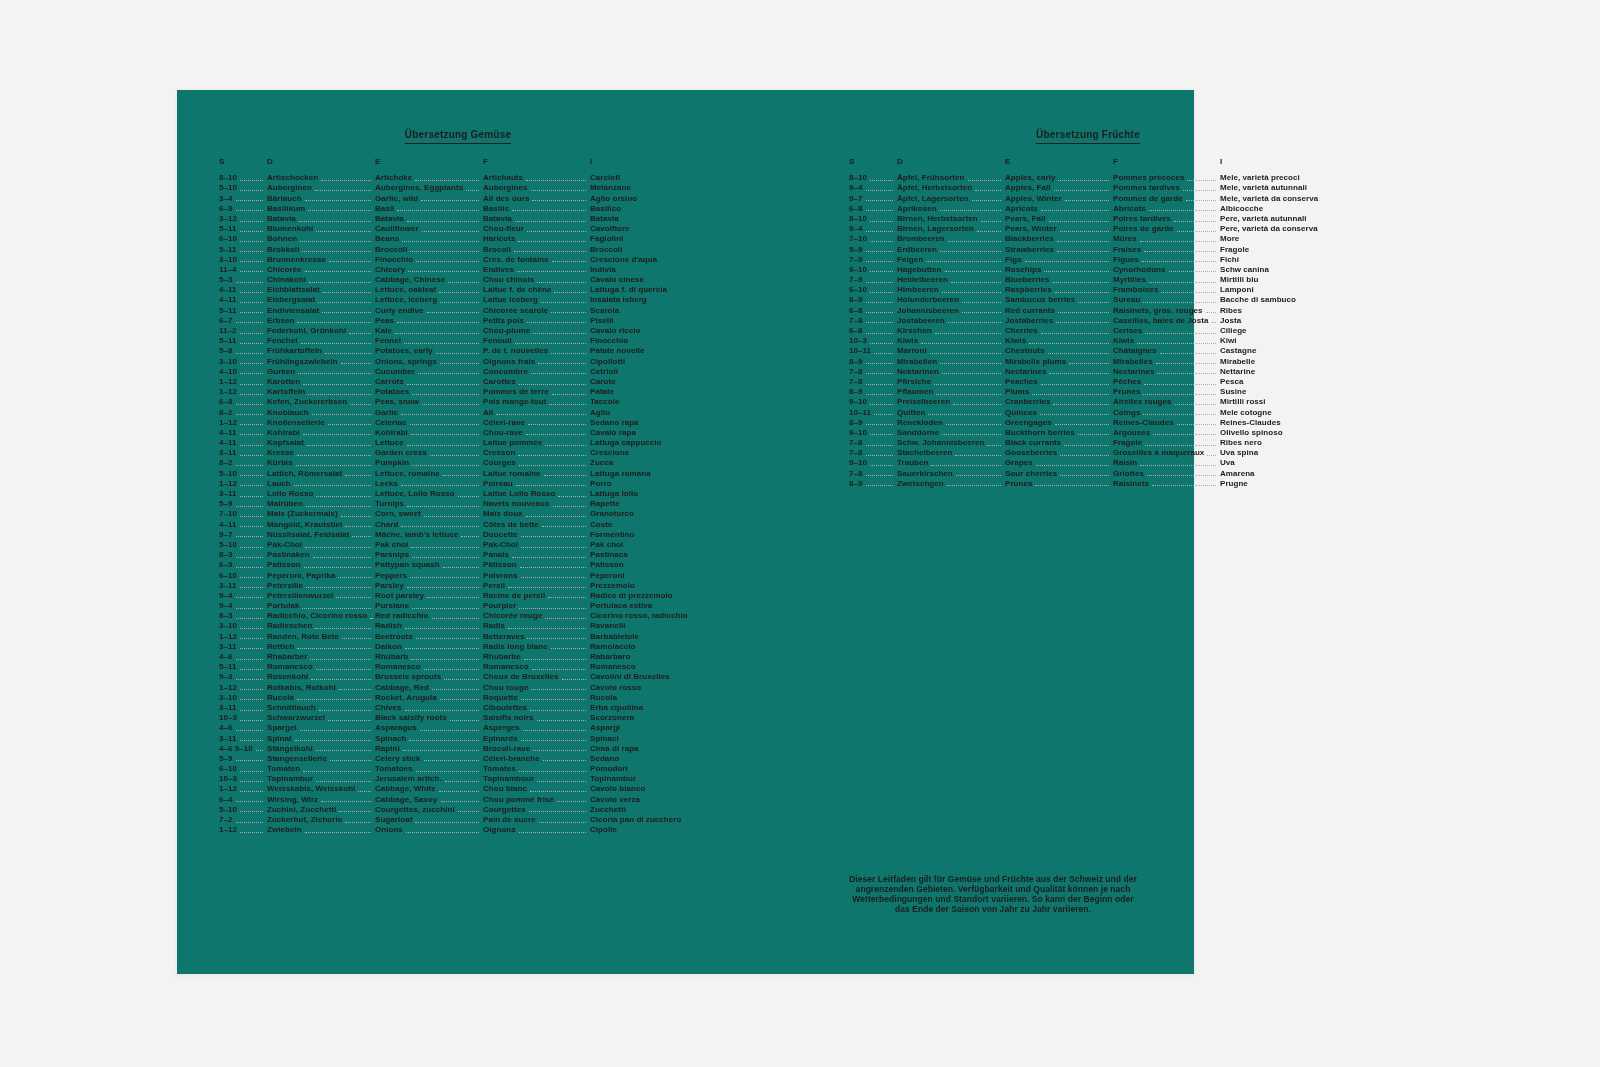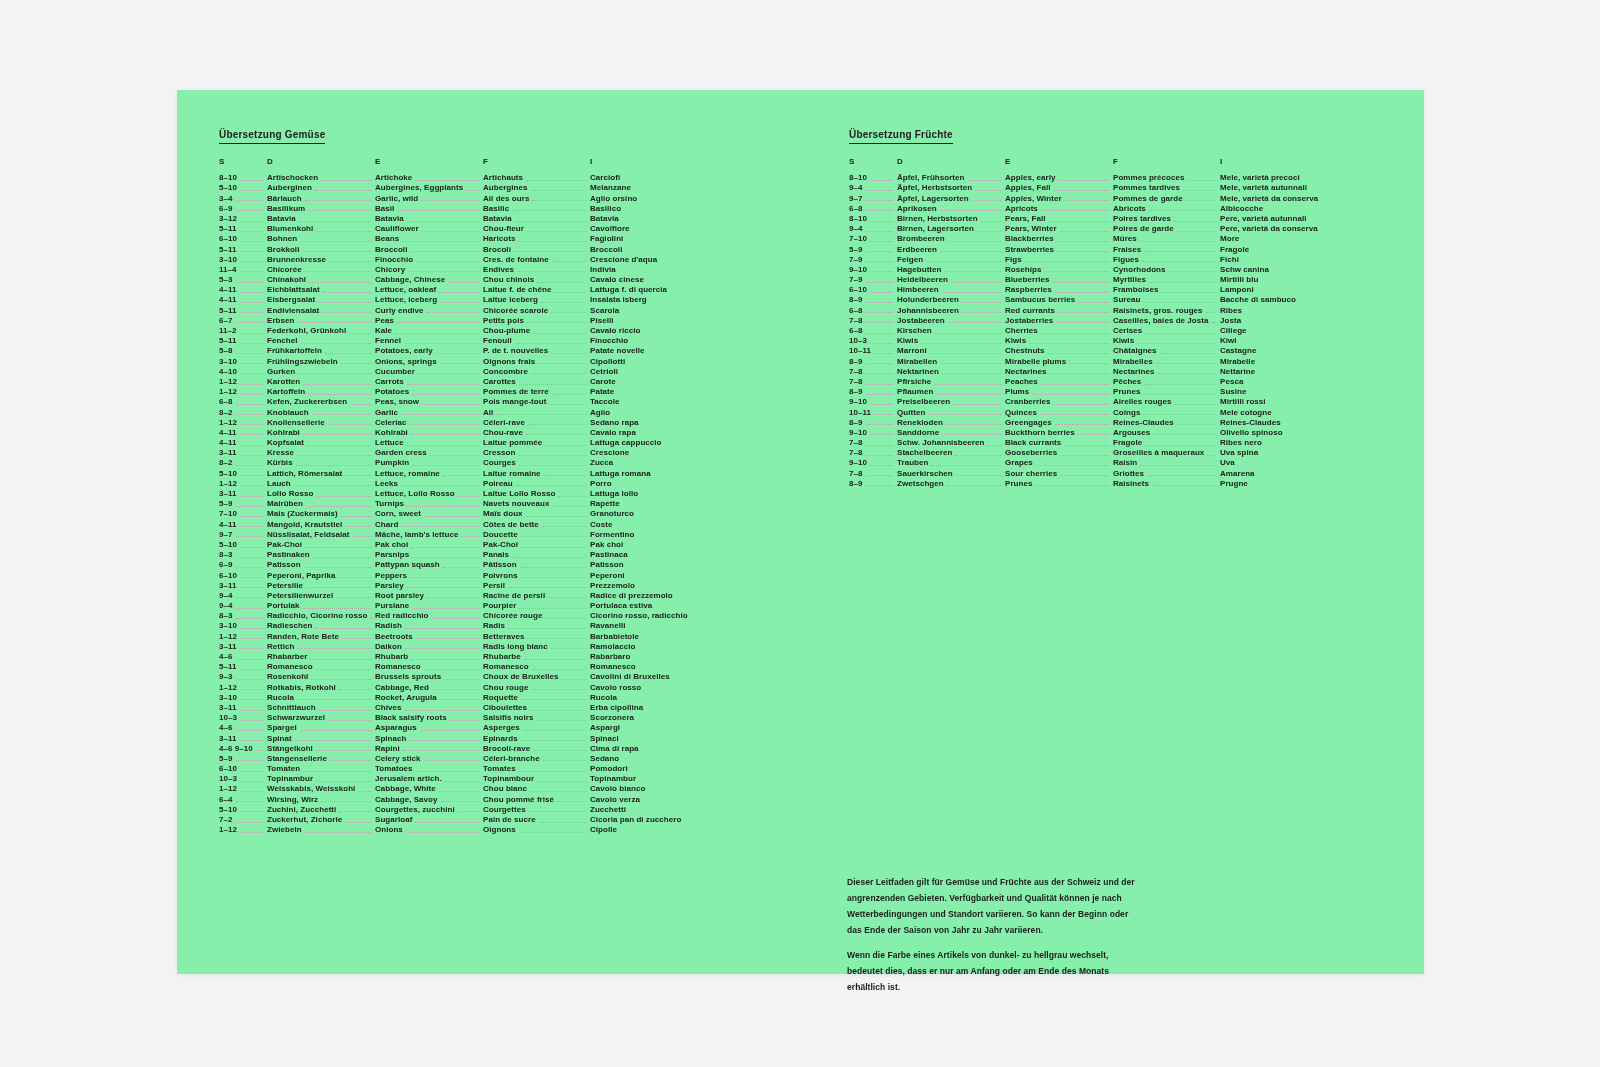--- a/index.html
+++ b/index.html
@@ -3,22 +3,22 @@
 <meta charset="utf-8">
 <style>
   html,body { margin:0; padding:0; }
   body {
     width:1600px; height:1067px; position:relative;
     background:#f3f3f4;
     font-family:"Liberation Sans", sans-serif;
     -webkit-font-smoothing:antialiased;
   }
   .page {
-    position:absolute; left:177px; top:90px; width:1247px; height:884px;
-    background:#86efac; box-shadow:0 1px 4px rgba(0,0,0,0.07);
+    position:absolute; left:177px; top:90px; width:1017px; height:884px;
+    background:#0f766e; box-shadow:0 1px 4px rgba(0,0,0,0.07);text-align:center;
   }
   .table-block { position:absolute; top:34px; width:478px; color:#1d1d1b; }
   #table-0 { left:42px; }
   #table-1 { left:672px; }
   .block-title {
     display:inline-block; font-size:10px; font-weight:700; letter-spacing:.2px;
     color:#1d1d1b; border-bottom:1px solid #1d1d1b; padding-bottom:3px; white-space:nowrap;
   }
   .t-header { display:flex; margin-top:13px; margin-bottom:6px; }
   .t-row { display:flex; height:10.2px; }
@@ -31,21 +31,21 @@
   .ct {
     font-size:8px; font-weight:700; line-height:10.2px;
     white-space:nowrap; letter-spacing:.05px; color:#1d1d1b;
   }
   .leader {
     flex:1 1 4px; min-width:2px; align-self:flex-end;
     border-bottom:1px dotted #acacac; margin:0 4px 2.6px 3px;
   }
   .footer-note {
     position:absolute; left:670px; top:784px; width:292px;
-    font-size:8.5px; font-weight:700; line-height:16px;
+    font-size:8.5px; font-weight:700; line-height:10px;
     color:#1d1d1b; letter-spacing:.05px;
   }
   .footer-note p { margin:0; }
   .footer-note p + p { margin-top:9px; }
 </style>
 </head>
 <body>
 
 <div class="page">
 
@@ -2106,16 +2106,15 @@
           </div>
           <div class="c c4">
             <span class="ct">Prugne</span>
           </div>
         </div>
       </div>
   </div>
 
   <div class="footer-note">
     <p>Dieser Leitfaden gilt für Gemüse und Früchte aus der Schweiz und der angrenzenden Gebieten. Verfügbarkeit und Qualität können je nach Wetterbedingungen und Standort variieren. So kann der Beginn oder das Ende der Saison von Jahr zu Jahr variieren.</p>
-    <p>Wenn die Farbe eines Artikels von dunkel- zu hellgrau wechselt, bedeutet dies, dass er nur am Anfang oder am Ende des Monats erhältlich ist.</p>
   </div>
 
 </div>
 
 </body></html>

